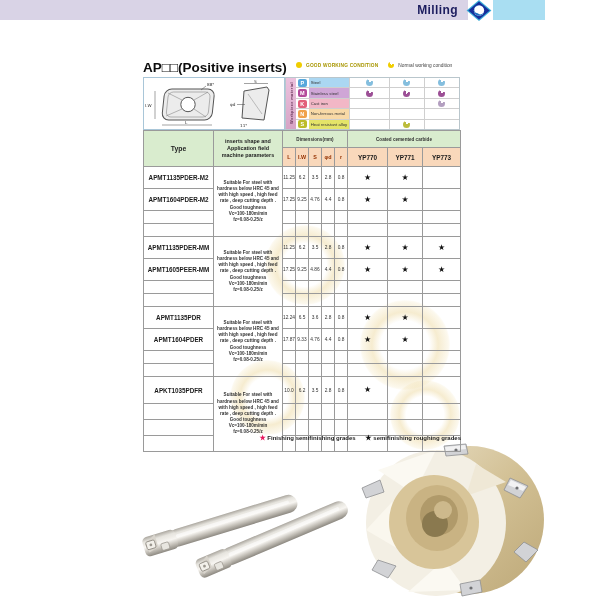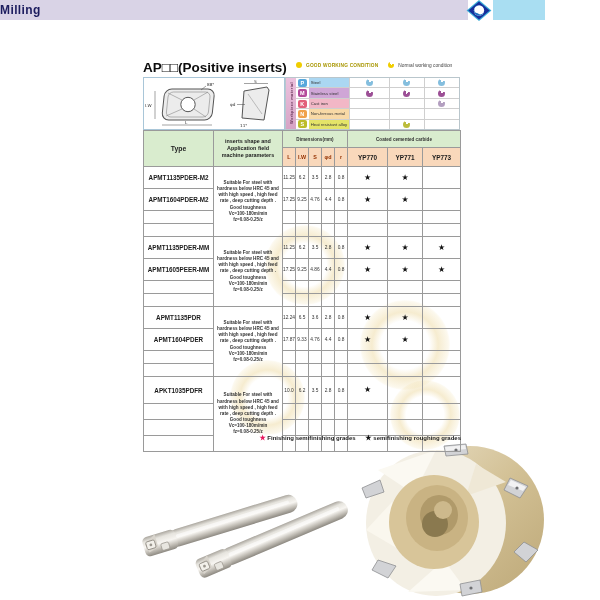--- a/index.html
+++ b/index.html
@@ -3,21 +3,21 @@
 <meta charset="utf-8">
 <style>
   html,body{margin:0;padding:0;}
   body{
     width:600px;height:600px;position:relative;overflow:hidden;
     background:#ffffff;font-family:"Liberation Sans",sans-serif;color:#222;
   }
   
   .top-bar{position:absolute;left:0;top:0;width:468px;height:20px;background:#d9d3e6;}
   .brand{position:absolute;left:0;top:0;width:458px;height:32px;line-height:20px;
-    font-weight:bold;font-size:12px;color:#1c1c5e;letter-spacing:.4px;}
+    text-align:right;font-weight:bold;font-size:12px;color:#1c1c5e;letter-spacing:.4px;}
   .logo{position:absolute;left:466px;top:0;width:26px;height:21px;}
   .accent-block{position:absolute;left:493px;top:0;width:52px;height:20px;background:#a9def2;}
   
   .page-title{position:absolute;left:143px;top:60px;font-weight:bold;font-size:13.5px;color:#0d0d0d;}
   .cond-legend{position:absolute;left:296px;top:62px;display:flex;align-items:center;gap:4px;z-index:3;}
   .dot{width:6px;height:6px;border-radius:50%;background:#f0cd00;display:inline-block;}
   .pac-legend{width:6px;height:6px;border-radius:50%;display:inline-block;}
   .lg-good{font-size:4.8px;font-weight:bold;color:#a89600;letter-spacing:.2px;margin-right:6px;}
   .lg-normal{font-size:4.8px;color:#444;}
   

